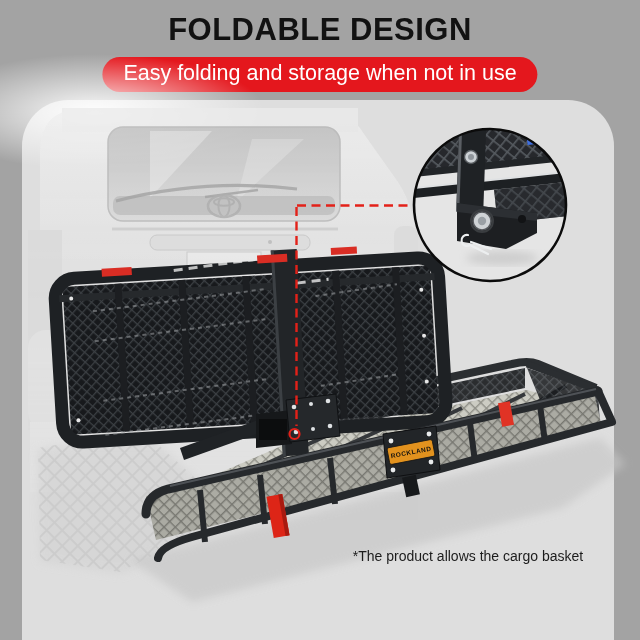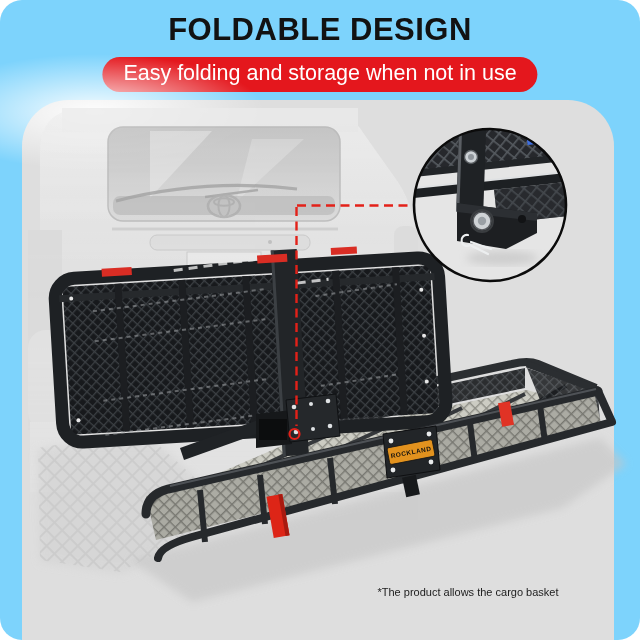--- a/index.html
+++ b/index.html
@@ -1,30 +1,30 @@
 <!DOCTYPE html>
 <html style="--banner: #e4171d; --accent: #e2211c; --backdrop: #dedede;"><head>
 <meta charset="utf-8">
 <style>
   :root{
     --accent:#e2211c; --banner:#e4171d; --backdrop:#dedede; --orange:#e2921e; --ink:#141414;
   }
   html,body{margin:0;padding:0;background:#fff;}
-  .canvas{position:relative;width:640px;height:640px;background:#7dd3fc;overflow:hidden;
-          font-family:"Liberation Sans", sans-serif;border-radius:22px;}
+  .canvas{position:relative;width:640px;height:640px;background:#a3a3a3;overflow:hidden;
+          font-family:"Liberation Sans", sans-serif;}
   .title{position:absolute;top:12px;left:0;width:640px;text-align:center;
          font-size:31px;font-weight:bold;letter-spacing:.5px;color:#121212;}
   .banner{position:absolute;top:57px;left:50%;transform:translateX(-50%);
           background:var(--banner);color:#fff;font-size:21.5px;font-weight:500;
           padding:4px 21px 6px 21px;border-radius:18px;white-space:nowrap;}
   .backdrop{position:absolute;left:22px;top:100px;width:592px;height:540px;
             background:var(--backdrop);border-radius:46px 46px 0 0;}
   .scene{position:absolute;left:0;top:0;width:640px;height:640px;}
   .footnote{position:absolute;left:330px;top:546px;width:276px;text-align:center;
-            color:#1c1c1c;font-size:11px;line-height:21px;margin-top:36px;}
+            color:#1c1c1c;font-size:14px;line-height:21px;}
   .footnote div{white-space:nowrap;}
 </style>
 </head>
 <body>
 
 <div class="canvas">
 
   <div class="title">FOLDABLE DESIGN</div>
   <div class="banner">Easy folding and storage when not in use</div>
   <div class="backdrop"></div>

